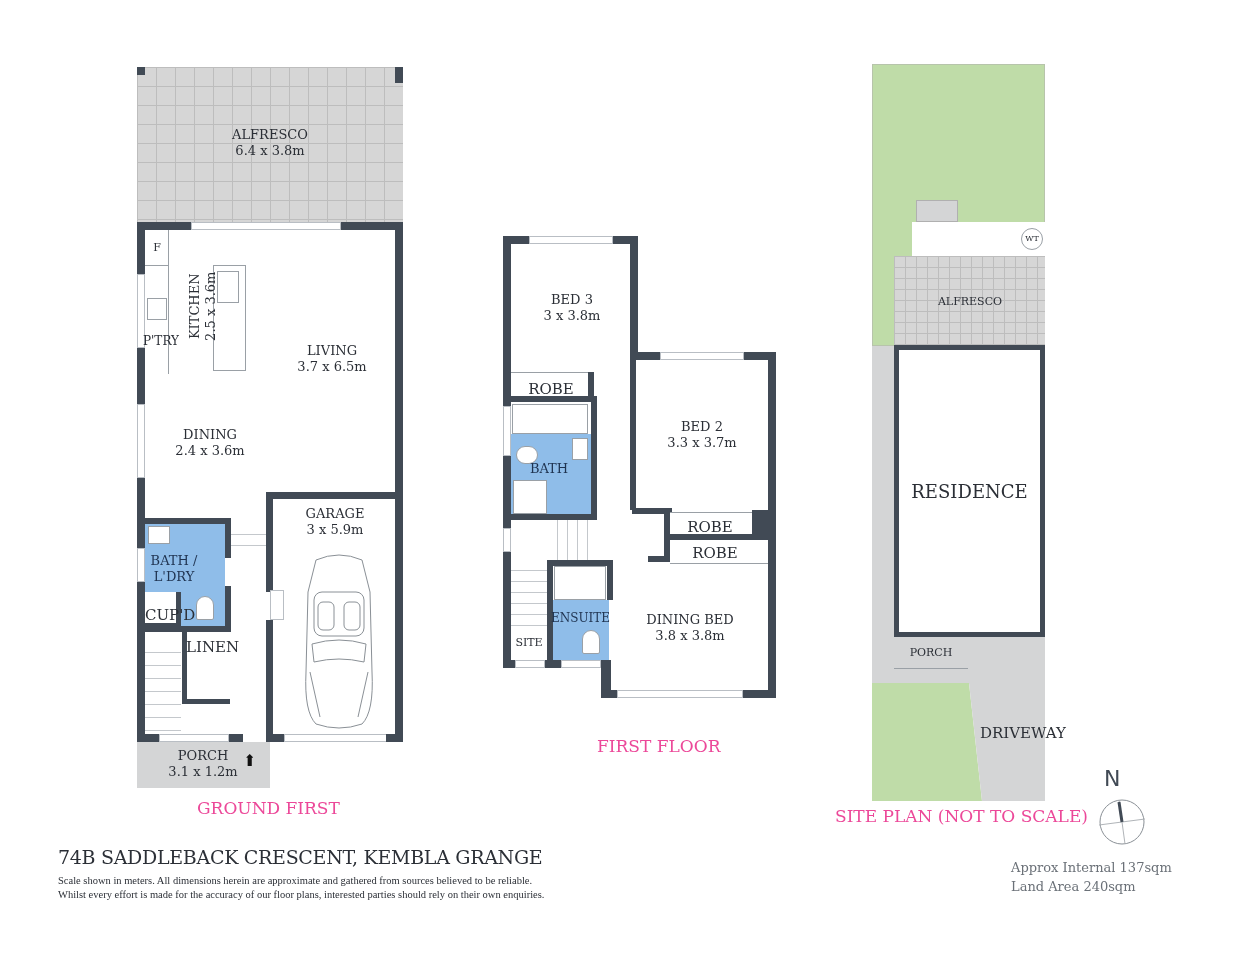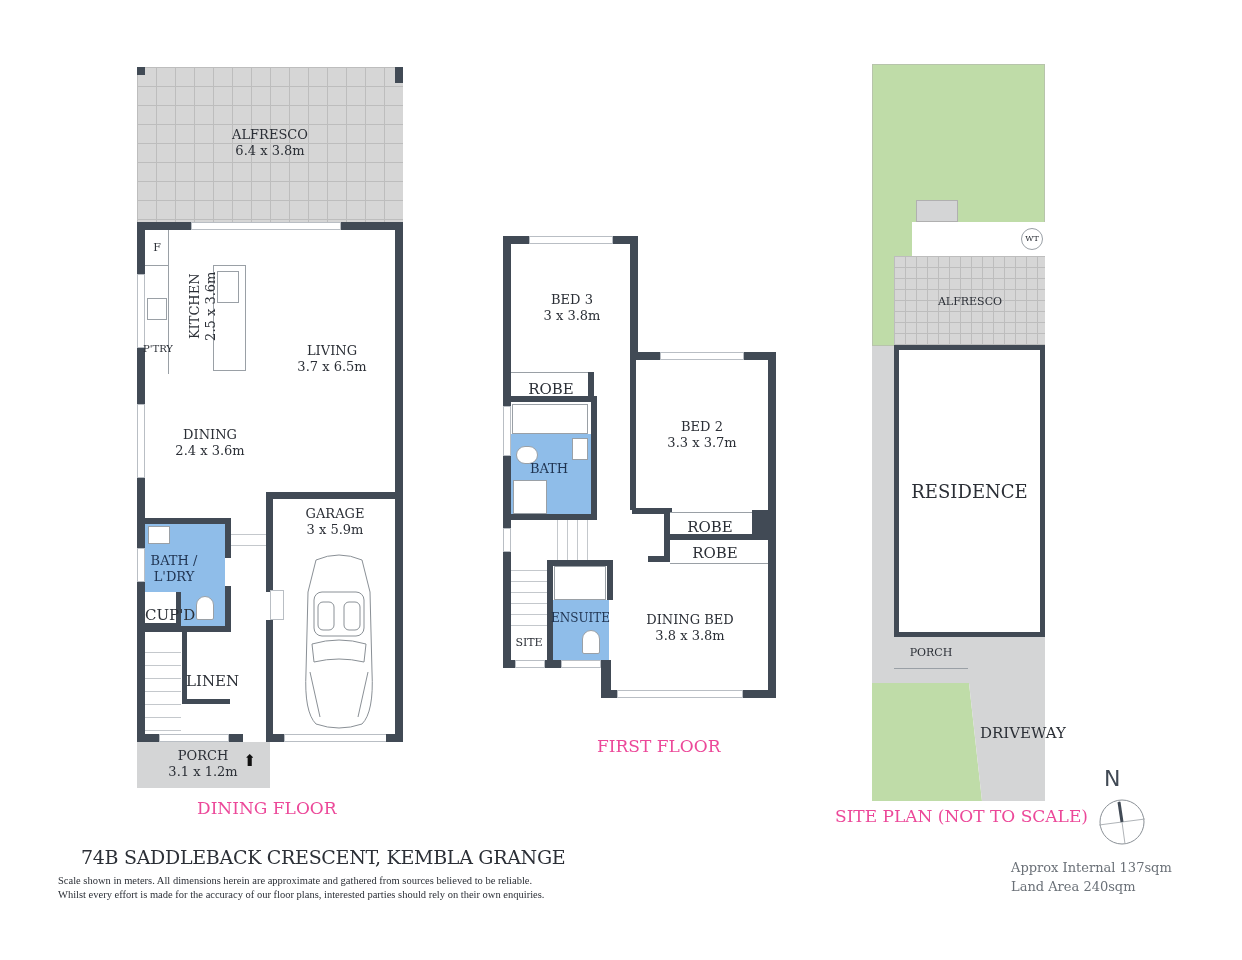--- a/index.html
+++ b/index.html
@@ -49,21 +49,21 @@
   <div class="wall" style="left:386px;top:734px;width:17px;height:8px;"></div>
 
   <div class="wall" style="left:266px;top:492px;width:137px;height:7px;"></div>
   <div class="wall" style="left:266px;top:492px;width:7px;height:100px;"></div>
   <div class="wall" style="left:266px;top:620px;width:7px;height:122px;"></div>
 
   <div class="fix" style="left:145px;top:230px;width:24px;height:36px;border:none;border-right:1px solid #9aa0a6;border-bottom:1px solid #9aa0a6;"></div>
   <div class="lbl" style="left:145px;top:241px;width:24px;font-size:11px;">F</div>
   <div class="fix" style="left:145px;top:266px;width:24px;height:108px;border:none;border-right:1px solid #9aa0a6;"></div>
   <div class="fix" style="left:147px;top:298px;width:20px;height:22px;"></div>
-  <div class="lbl" style="left:143px;top:343px;width:28px;font-size:10px;">P'TRY</div>
+  <div class="lbl" style="left:143px;top:334px;width:28px;font-size:12px;">P'TRY</div>
   <div class="fix" style="left:213px;top:265px;width:33px;height:106px;"></div>
   <div class="fix" style="left:217px;top:271px;width:22px;height:32px;"></div>
   <div class="lbl room" style="left:148px;top:290px;width:110px;transform:rotate(-90deg);">
     <div>KITCHEN</div>
     <div>2.5 x 3.6m</div>
   </div>
 
   <div class="lbl room" style="left:282px;top:343px;width:100px;">
     <div>LIVING</div>
     <div>3.7 x 6.5m</div>
@@ -96,32 +96,32 @@
   <div class="fix" style="left:148px;top:526px;width:22px;height:18px;"></div>
   <div class="lbl room" style="left:146px;top:553px;width:56px;color:#1f3350;">
     <div>BATH /</div>
     <div>L'DRY</div>
   </div>
   <div class="fix" style="left:196px;top:596px;width:18px;height:24px;border-radius:9px 9px 2px 2px;"></div>
   <div class="fix" style="left:145px;top:592px;width:36px;height:36px;border:none;border-bottom:5px solid #414a55;border-right:5px solid #414a55;"></div>
   <div class="lbl small" style="left:145px;top:606px;width:36px;">CUP'D</div>
 
   <div class="fix" style="left:182px;top:632px;width:48px;height:72px;border:none;border-left:5px solid #414a55;border-bottom:5px solid #414a55;"></div>
-  <div class="lbl small" style="left:186px;top:672px;width:44px;">LINEN</div>
+  <div class="lbl small" style="left:186px;top:638px;width:44px;">LINEN</div>
 
   <div class="abs" style="left:145px;top:640px;width:36px;height:92px;background:repeating-linear-gradient(#fff 0,#fff 12px,#c4c8cc 12px,#c4c8cc 13px);"></div>
   <div class="abs" style="left:231px;top:524px;width:35px;height:28px;background:repeating-linear-gradient(#fff 0,#fff 10px,#c4c8cc 10px,#c4c8cc 11px);"></div>
 
   <div class="pave" style="left:137px;top:742px;width:133px;height:46px;"></div>
   <div class="lbl room" style="left:160px;top:748px;width:86px;">
     <div>PORCH</div>
     <div>3.1 x 1.2m</div>
   </div>
   <div class="abs" style="left:243px;top:751px;font-size:16px;color:#111;">⬆</div>
-  <div class="caption" style="left:197px;top:798px;">DINING FLOOR</div>
+  <div class="caption" style="left:197px;top:798px;">GROUND FIRST</div>
 </div>
 
 <div>
   <div class="wall" style="left:503px;top:236px;width:26px;height:8px;"></div>
   <div class="win" style="left:529px;top:236px;width:84px;height:8px;"></div>
   <div class="wall" style="left:613px;top:236px;width:25px;height:8px;"></div>
   <div class="wall" style="left:630px;top:236px;width:8px;height:124px;"></div>
   <div class="wall" style="left:630px;top:352px;width:30px;height:8px;"></div>
   <div class="win" style="left:660px;top:352px;width:84px;height:8px;"></div>
   <div class="wall" style="left:744px;top:352px;width:32px;height:8px;"></div>
@@ -214,18 +214,18 @@
   <div class="abs" style="left:1104px;top:766px;font-family:'DejaVu Sans','Liberation Sans',sans-serif;font-size:22px;color:#414a55;">N</div>
   <svg class="abs" style="left:1098px;top:798px;" width="48" height="48" viewBox="0 0 48 48">
     <circle cx="24" cy="24" r="22" fill="none" stroke="#8a9096"></circle>
     <line x1="1" y1="27" x2="47" y2="21" stroke="#b0b4b8"></line>
     <line x1="21" y1="2" x2="27" y2="46" stroke="#b0b4b8"></line>
     <line x1="21" y1="4" x2="24" y2="24" stroke="#414a55" stroke-width="3"></line>
   </svg>
 </div>
 
 <div>
-  <div class="abs" style="left:58px;top:846px;font-size:19px;font-family:'DejaVu Serif','Liberation Serif',serif;letter-spacing:-0.3px;white-space:nowrap;margin-left:23px;">74B SADDLEBACK  CRESCENT, KEMBLA GRANGE</div>
+  <div class="abs" style="left:58px;top:846px;font-size:19px;font-family:'DejaVu Serif','Liberation Serif',serif;letter-spacing:-0.3px;white-space:nowrap;">74B SADDLEBACK  CRESCENT, KEMBLA GRANGE</div>
   <div class="abs" style="left:58px;top:875px;font-size:10.5px;font-family:'Liberation Serif','DejaVu Serif',serif;white-space:nowrap;">Scale shown in meters. All dimensions herein are approximate and gathered from sources believed to be  reliable.</div>
   <div class="abs" style="left:58px;top:889px;font-size:10.5px;font-family:'Liberation Serif','DejaVu Serif',serif;white-space:nowrap;">Whilst every effort is made for the accuracy of our floor plans, interested parties should rely on their own enquiries.</div>
   <div class="abs" style="left:1011px;top:860px;font-size:13px;color:#6b7178;white-space:nowrap;">Approx Internal 137sqm</div>
   <div class="abs" style="left:1011px;top:879px;font-size:13px;color:#6b7178;white-space:nowrap;">Land Area 240sqm</div>
 </div>
 
 </body></html>

